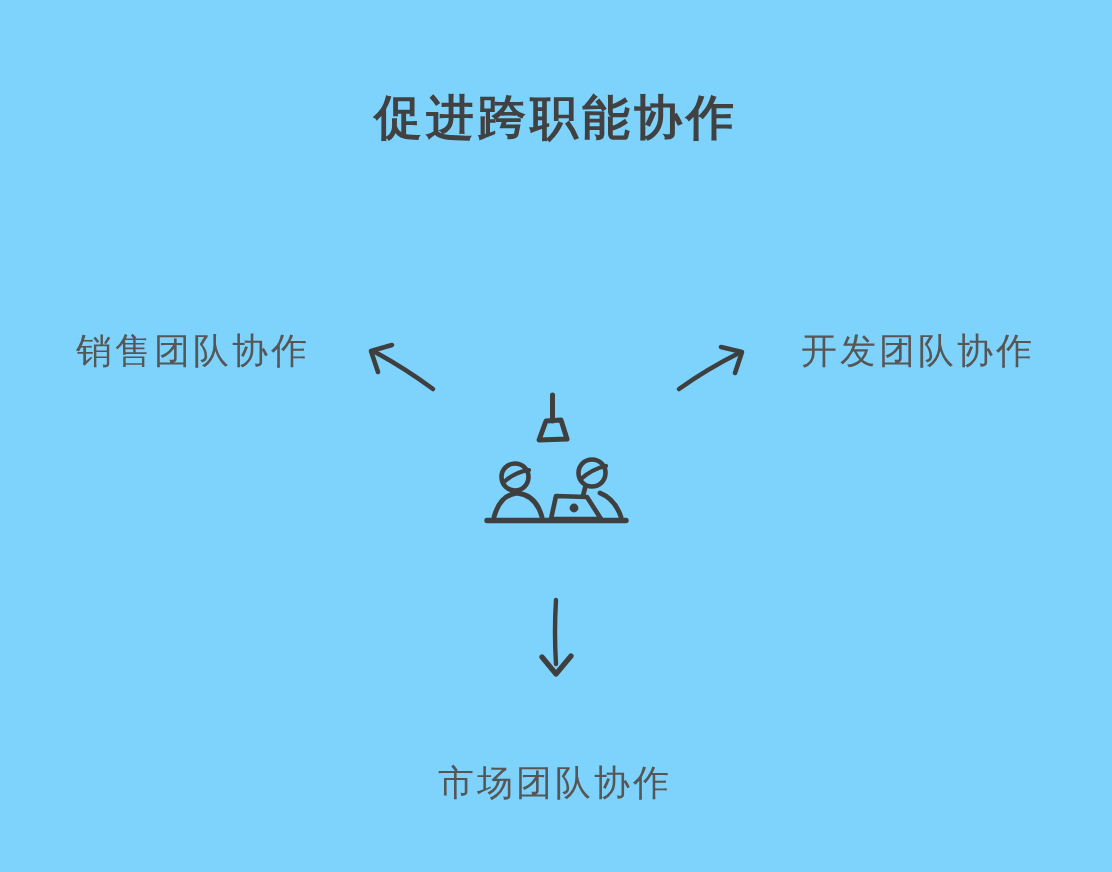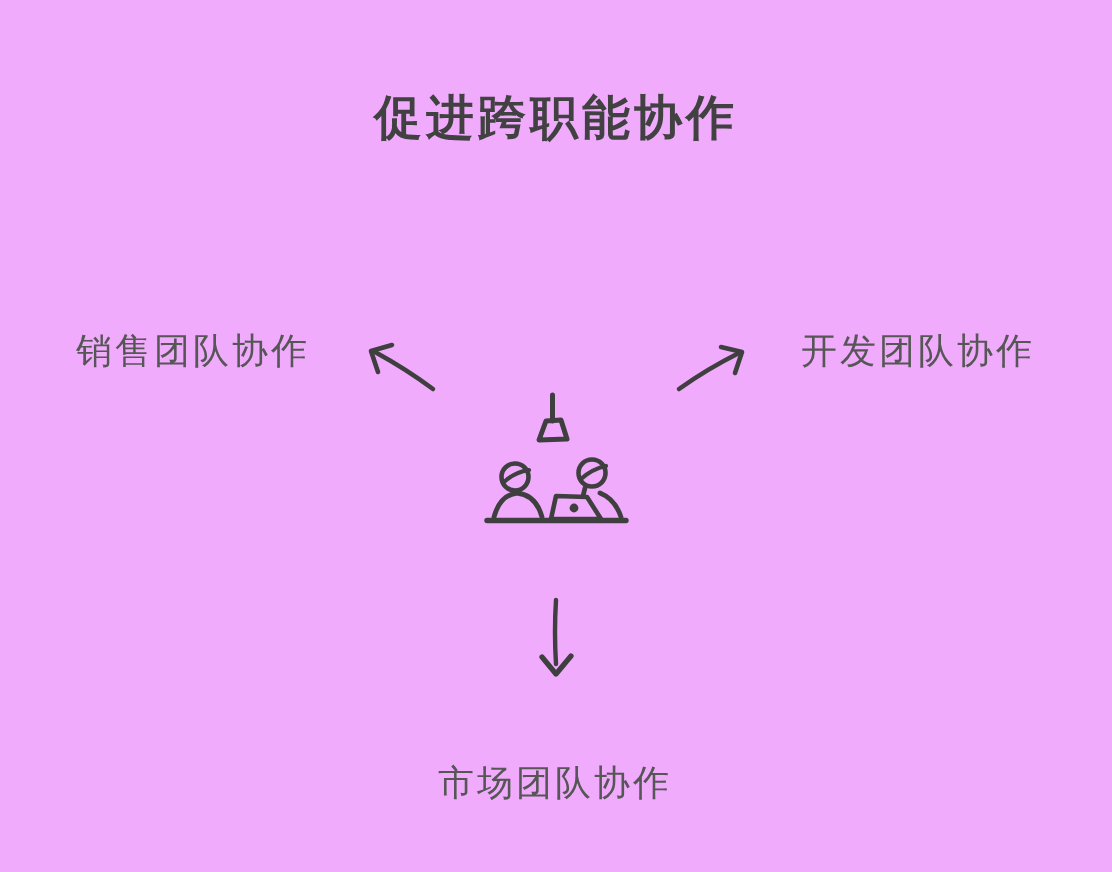--- a/index.html
+++ b/index.html
@@ -4,21 +4,21 @@
 <style>
   html, body {
     margin: 0;
     padding: 0;
     background: #ffffff;
   }
   .canvas {
     position: relative;
     width: 1112px;
     height: 872px;
-    background: #f0abfc;
+    background: #7dd3fc;
     overflow: hidden;
     font-family: "Liberation Serif", serif;
   }
   .diagram-title {
     position: absolute;
     top: 86px;
     left: 0;
     width: 1112px;
     margin: 0;
     text-align: center;

